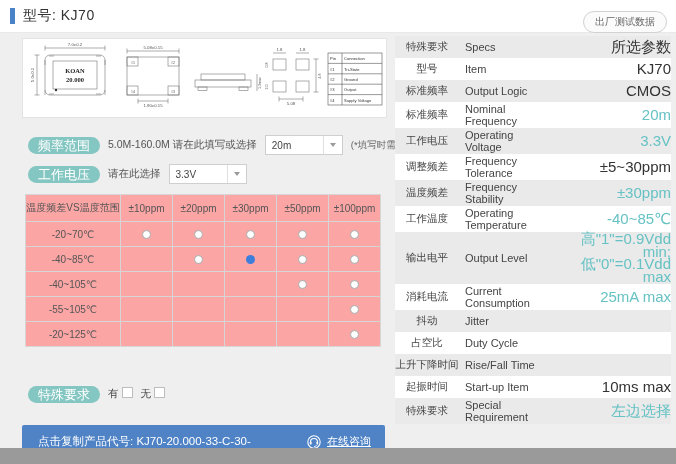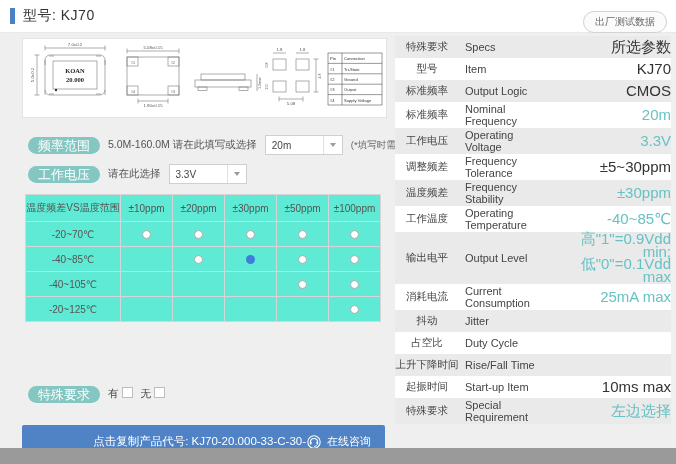--- a/index.html
+++ b/index.html
@@ -36,37 +36,37 @@
   .note{font-size:9.5px;color:#666;}
   .combo{
     display:flex;align-items:center;width:78px;height:20px;background:#fff;border:1px solid #cfcfcf;
     box-sizing:border-box;cursor:pointer;
   }
   .combo .val{flex:1;font-size:10px;color:#444;padding-left:6px;}
   .combo .arrow-box{width:18px;height:100%;border-left:1px solid #e0e0e0;display:flex;align-items:center;justify-content:center;}
   .caret{width:0;height:0;border-left:3.5px solid transparent;border-right:3.5px solid transparent;border-top:4px solid #9a9a9a;}
   
   .matrix{
-    position:absolute;left:25px;top:194px;border-collapse:collapse;table-layout:fixed;background:#5eead4;
+    position:absolute;left:25px;top:194px;border-collapse:collapse;table-layout:fixed;background:#fca5a5;
   }
   .matrix th,.matrix td{border:1px solid #d6d6d6;font-weight:normal;font-size:10px;color:#555;text-align:center;padding:0;}
   .matrix th{height:26px;}
   .matrix td{height:24px;}
   .radio{display:inline-block;width:7px;height:7px;border:1px solid #a8a8a8;border-radius:50%;background:#fff;vertical-align:middle;cursor:pointer;}
   .radio.sel{width:9px;height:9px;border:none;background:#3e7edb;}
   
   .chk{display:inline-block;width:9px;height:9px;border:1px solid #bdbdbd;background:#fff;vertical-align:-1px;margin-left:3px;cursor:pointer;}
   .chk-label{font-size:10.5px;color:#444;}
   
   .footer-bar{
     position:absolute;left:22px;top:425px;width:363px;height:33px;background:#4f83c6;border-radius:2px;
-    display:flex;align-items:center;color:#fff;cursor:pointer;text-align:right;
+    display:flex;align-items:center;color:#fff;cursor:pointer;
   }
   .footer-bar .code{font-size:11.5px;margin-left:16px;flex:1;}
-  .chat{display:flex;align-items:center;gap:5px;margin-right:14px;font-size:11px;cursor:pointer;}
+  .chat{display:flex;align-items:center;gap:5px;margin-right:14px;font-size:11px;cursor:pointer;text-decoration:underline;}
   .bottom-strip{position:absolute;left:0;top:458px;width:676px;height:3px;background:#121212;}
   
   .specs{position:absolute;left:395px;top:36px;width:276px;}
   .spec-row{display:flex;align-items:center;min-height:20px;padding:1px 0;}
   .spec-row.alt{background:#eaeaea;}
   .spec-row:not(.alt){background:#ffffff;}
   .c1{flex:0 0 64px;text-align:center;font-size:10.5px;color:#444;}
   .c2{flex:1;font-size:11px;color:#444;padding-left:6px;}
   .c3{flex:0 0 118px;text-align:right;font-size:15px;color:#333;white-space:pre-line;line-height:12.5px;}
   .c3.teal{color:#67c2c4;}
@@ -233,20 +233,28 @@
         </tr>
         <tr>
           <td>-40~105℃</td>
           <td></td>
           <td></td>
           <td></td>
           <td><span class="radio"></span></td>
           <td><span class="radio"></span></td>
         </tr>
         <tr>
+          <td>-55~105℃</td>
+          <td></td>
+          <td></td>
+          <td></td>
+          <td></td>
+          <td><span class="radio"></span></td>
+        </tr>
+        <tr>
           <td>-20~125℃</td>
           <td></td>
           <td></td>
           <td></td>
           <td></td>
           <td><span class="radio"></span></td>
         </tr>
       </tbody>
   </table>
 

